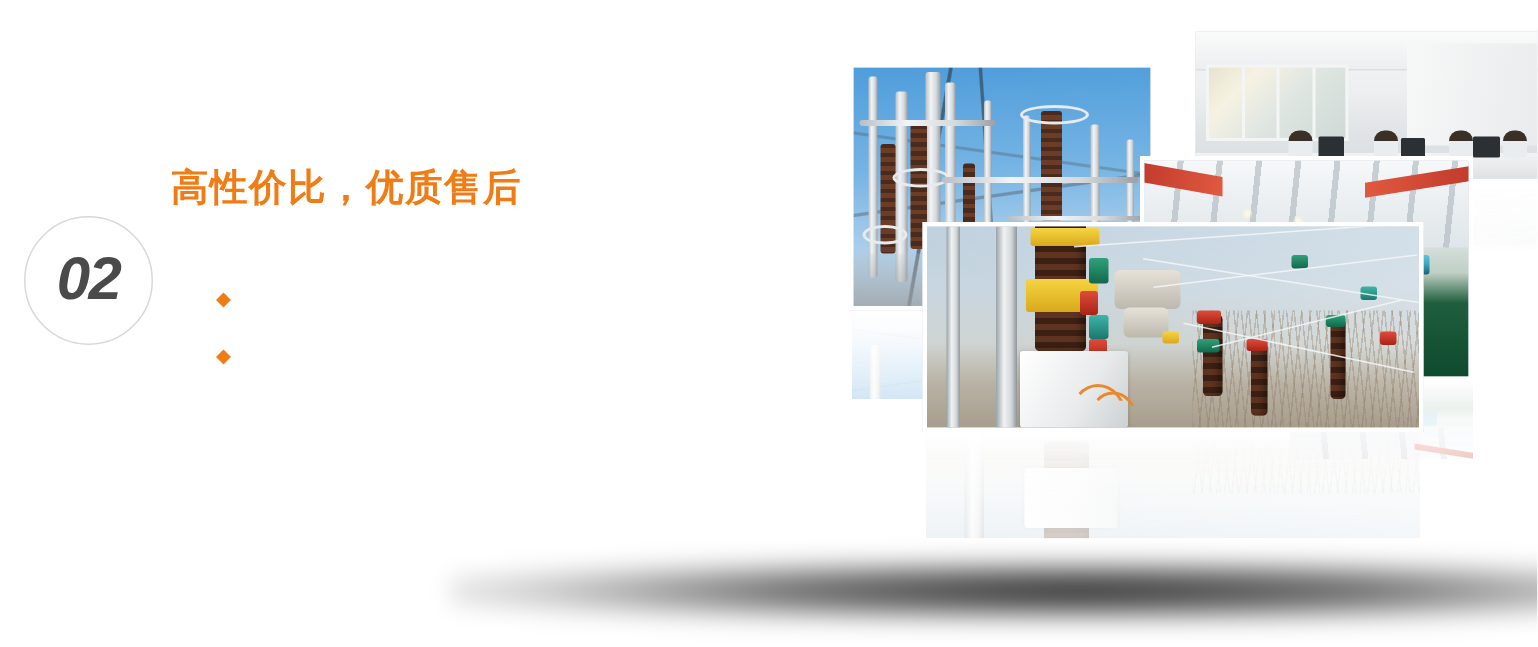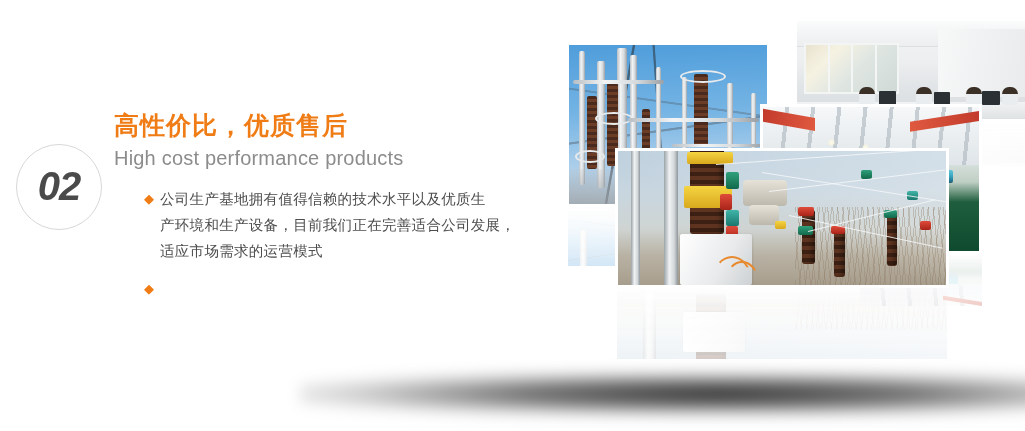--- a/index.html
+++ b/index.html
@@ -493,31 +493,25 @@
     </div>
   </div>
 
   <div class="floor-shadow"></div>
 
   <div class="num-badge">
     <span class="num">02</span>
   </div>
 
   <div class="title-cn">高性价比，优质售后</div>
-  <div class="title-en">High cost performance products</div>
 
   <div class="bullets">
 
     <div class="bullet-item">
       <span class="bullet-mark">◆</span>
-      <span class="bullet-text">
-        <span>公司生产基地拥有值得信赖的技术水平以及优质生</span><br>
-        <span>产环境和生产设备，目前我们正在完善适合公司发展，</span><br>
-        <span>适应市场需求的运营模式</span>
-      </span>
     </div>
 
     <div class="bullet-item">
       <span class="bullet-mark">◆</span>
     </div>
 
   </div>
 
 </div>
 

